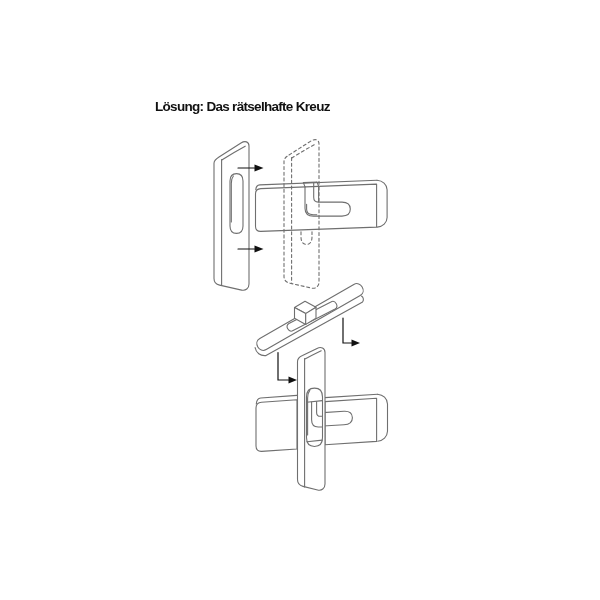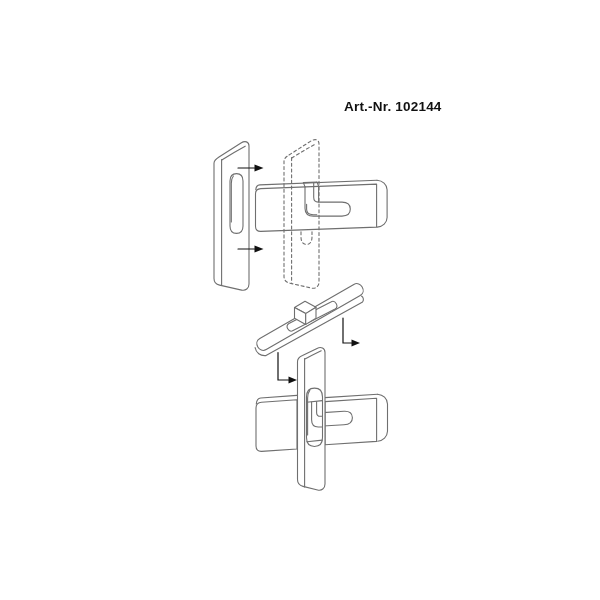--- a/index.html
+++ b/index.html
@@ -14,21 +14,21 @@
   .fw{fill:#fff;stroke:var(--line,#6f6f6f);stroke-width:1.1;stroke-linejoin:round;}
   .dash{fill:none;stroke:var(--line,#6f6f6f);stroke-width:1.1;stroke-dasharray:3 2.7;stroke-linecap:round;stroke-linejoin:round;}
   .arrow{stroke:var(--arrow,#111);stroke-width:1.2;fill:none;stroke-linecap:round;}
   .ahead{fill:var(--arrow,#111);stroke:none;}
 </style>
 </head>
 <body>
 
 <div class="page">
 
-  <div class="hdr-art">Art.-Nr. 102144</div>
+  <div class="hdr-title">Lösung: Das rätselhafte Kreuz</div>
 
   <svg class="diagram" width="600" height="600" viewBox="0 0 600 600" aria-hidden="true">
 
     <g>
 
       <g>
         <path class="fw" d="M219,157 L241,143 C245,140.4 249,141.6 249,146 L249,284 C249,288.4 245.6,291 241.6,290.1
              L219.6,285.1 C215.7,284.2 214,281.6 214,278.4 L214,163.2 C214,160.4 216.4,158.6 219,157 Z"></path>
         <path class="ln" d="M221.6,159.6 L221.6,285.4"></path>
         <path class="ln" d="M221.8,160 C228,156 240,149 245.2,146.2"></path>

